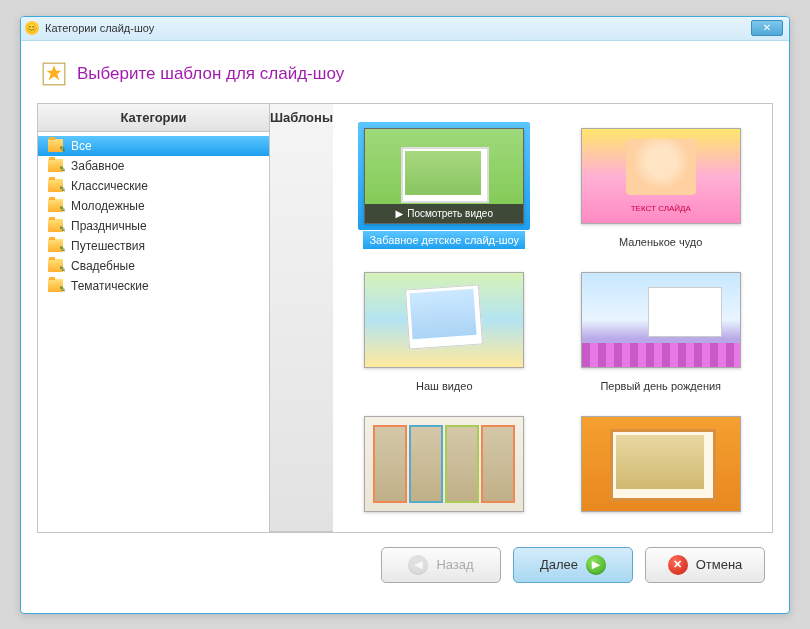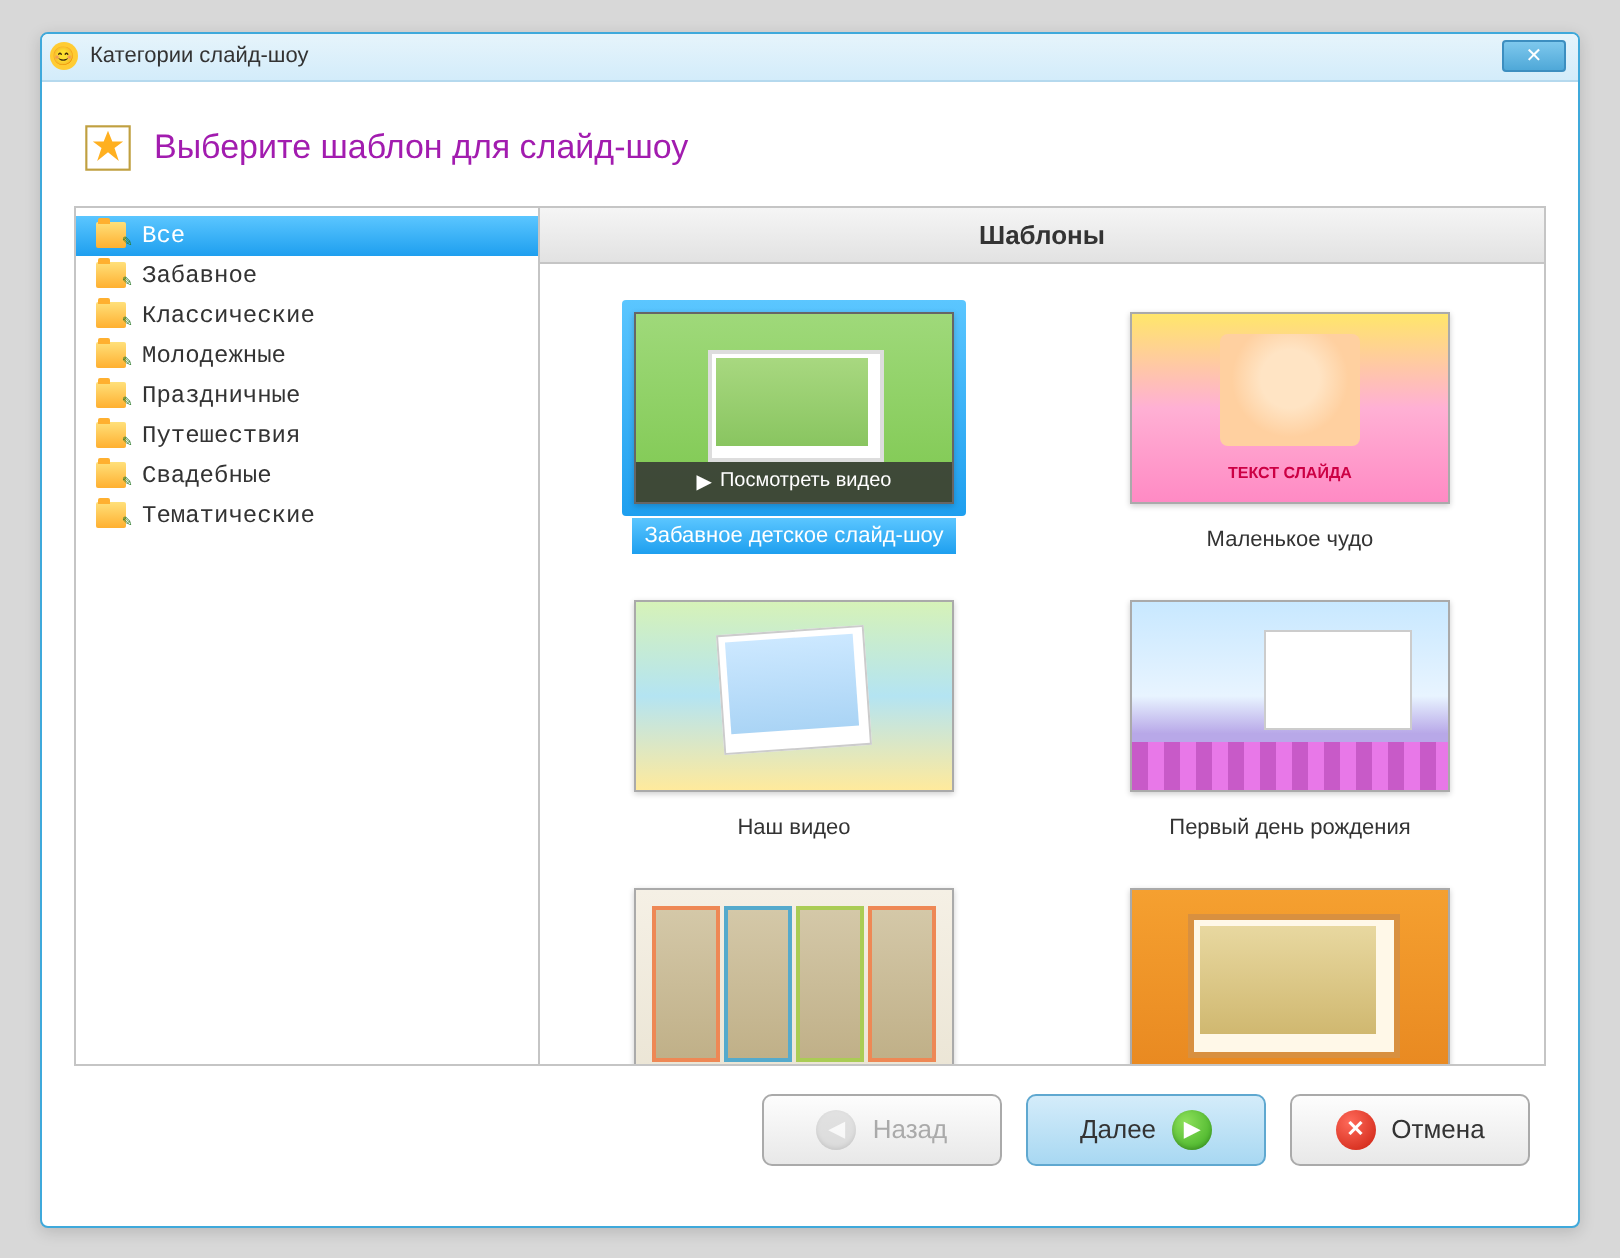--- a/index.html
+++ b/index.html
@@ -100,21 +100,20 @@
       padding: 4px 0;
     }
     .category-item {
       display: flex;
       align-items: center;
       gap: 8px;
       padding: 3px 10px;
       font-size: 12px;
       color: #333;
       cursor: pointer;
-      font-family: Liberation Mono, monospace;
     }
     .category-item.selected {
       background: linear-gradient(#5bc6ff, #1e9fef);
       color: #fff;
     }
     .folder-icon {
       width: 15px; height: 13px;
       background: linear-gradient(#ffe07a, #ffb030);
       border-radius: 1px;
       position: relative;
@@ -131,21 +130,21 @@
     .folder-icon::after {
       content: '✎';
       position: absolute;
       bottom: -2px; right: -3px;
       font-size: 8px;
       color: #2a7a2a;
     }
     .main-panel {
       flex: 1;
       display: flex;
-      flex-direction: column;
+      flex-direction: row;
     }
     .templates-area {
       flex: 1;
       overflow-y: scroll;
       padding: 18px 10px;
       display: grid;
       grid-template-columns: 1fr 1fr;
       gap: 16px 14px;
       align-content: start;
       justify-items: center;
@@ -197,21 +196,21 @@
       align-items: center;
       justify-content: center;
       gap: 4px;
     }
     
     .t1 { background: linear-gradient(#9fd97a, #7ec850); }
     .t1::before { content:''; position:absolute; top:18px; left:36px; width:84px; height:52px; background:#fff; border:2px solid #ddd; }
     .t1::after { content:''; position:absolute; top:22px; left:40px; width:76px; height:44px; background: linear-gradient(#a8d880, #89c560); }
     .t2 { background: linear-gradient(#ffe66b 0%, #ffb0d4 50%, #ff8ac4 100%); }
     .t2::before { content:''; position:absolute; top:10px; left:44px; width:70px; height:56px; background: radial-gradient(circle at 50% 40%, #ffe4c4 30%, #ffd0a0 60%); border-radius: 4px; }
-    .t2-text { position:absolute; bottom:10px; left:0; right:0; text-align:center; font-size:8px; color:#c04; font-weight:bold; }
+    .t2-text { position:absolute; bottom:10px; left:0; right:0; text-align:center; font-size:8px; color:#c04; font-weight:normal; }
     .t3 { background: linear-gradient(#d6f2b8, #b4e4f2 50%, #ffea9c); }
     .t3::before { content:''; position:absolute; top:14px; left:42px; width:72px; height:58px; background:#fff; border:1px solid #ccc; transform: rotate(-4deg); }
     .t3::after { content:''; position:absolute; top:18px; left:46px; width:64px; height:46px; background: linear-gradient(#cce8ff, #aad4f5); transform: rotate(-4deg); }
     .t4 { background: linear-gradient(#c8e8ff 0%, #e8f4ff 50%, #b8a8e8 70%); }
     .t4::before { content:''; position:absolute; bottom:0; left:0; right:0; height:24px; background: repeating-linear-gradient(90deg, #c85ac8 0 8px, #e878e8 8px 16px); }
     .t4::after { content:''; position:absolute; top:14px; right:18px; width:72px; height:48px; background:#fff; border:1px solid #ccc; }
     .t5 { background: linear-gradient(#f5f0e5, #ebe5d5); display:flex; gap:2px; padding:8px; }
     .t5 span { flex:1; background: linear-gradient(#d4c8a8, #c0b088); border:2px solid #e85; }
     .t5 span:nth-child(2){ border-color:#5ac; }
     .t5 span:nth-child(3){ border-color:#ac5; }
@@ -286,20 +285,21 @@
         <svg viewBox="0 0 24 24">
             <rect x="2" y="2" width="20" height="20" fill="#fff" stroke="#c0a040" stroke-width="1"></rect>
             <polygon points="12,4 14,9 19,9 15,12 17,18 12,14 7,18 9,12 5,9 10,9" fill="#ffb020"></polygon>
           </svg>
       </span>
       <span class="header-title">Выберите шаблон для слайд-шоу</span>
     </div>
 
     <div class="panels">
       <div class="sidebar">
+        <div class="panel-header">Категории</div>
         <div class="category-list">
           <div class="category-item selected">
             <span class="folder-icon"></span>
             <span>Все</span>
           </div>
           <div class="category-item">
             <span class="folder-icon"></span>
             <span>Забавное</span>
           </div>
           <div class="category-item">

